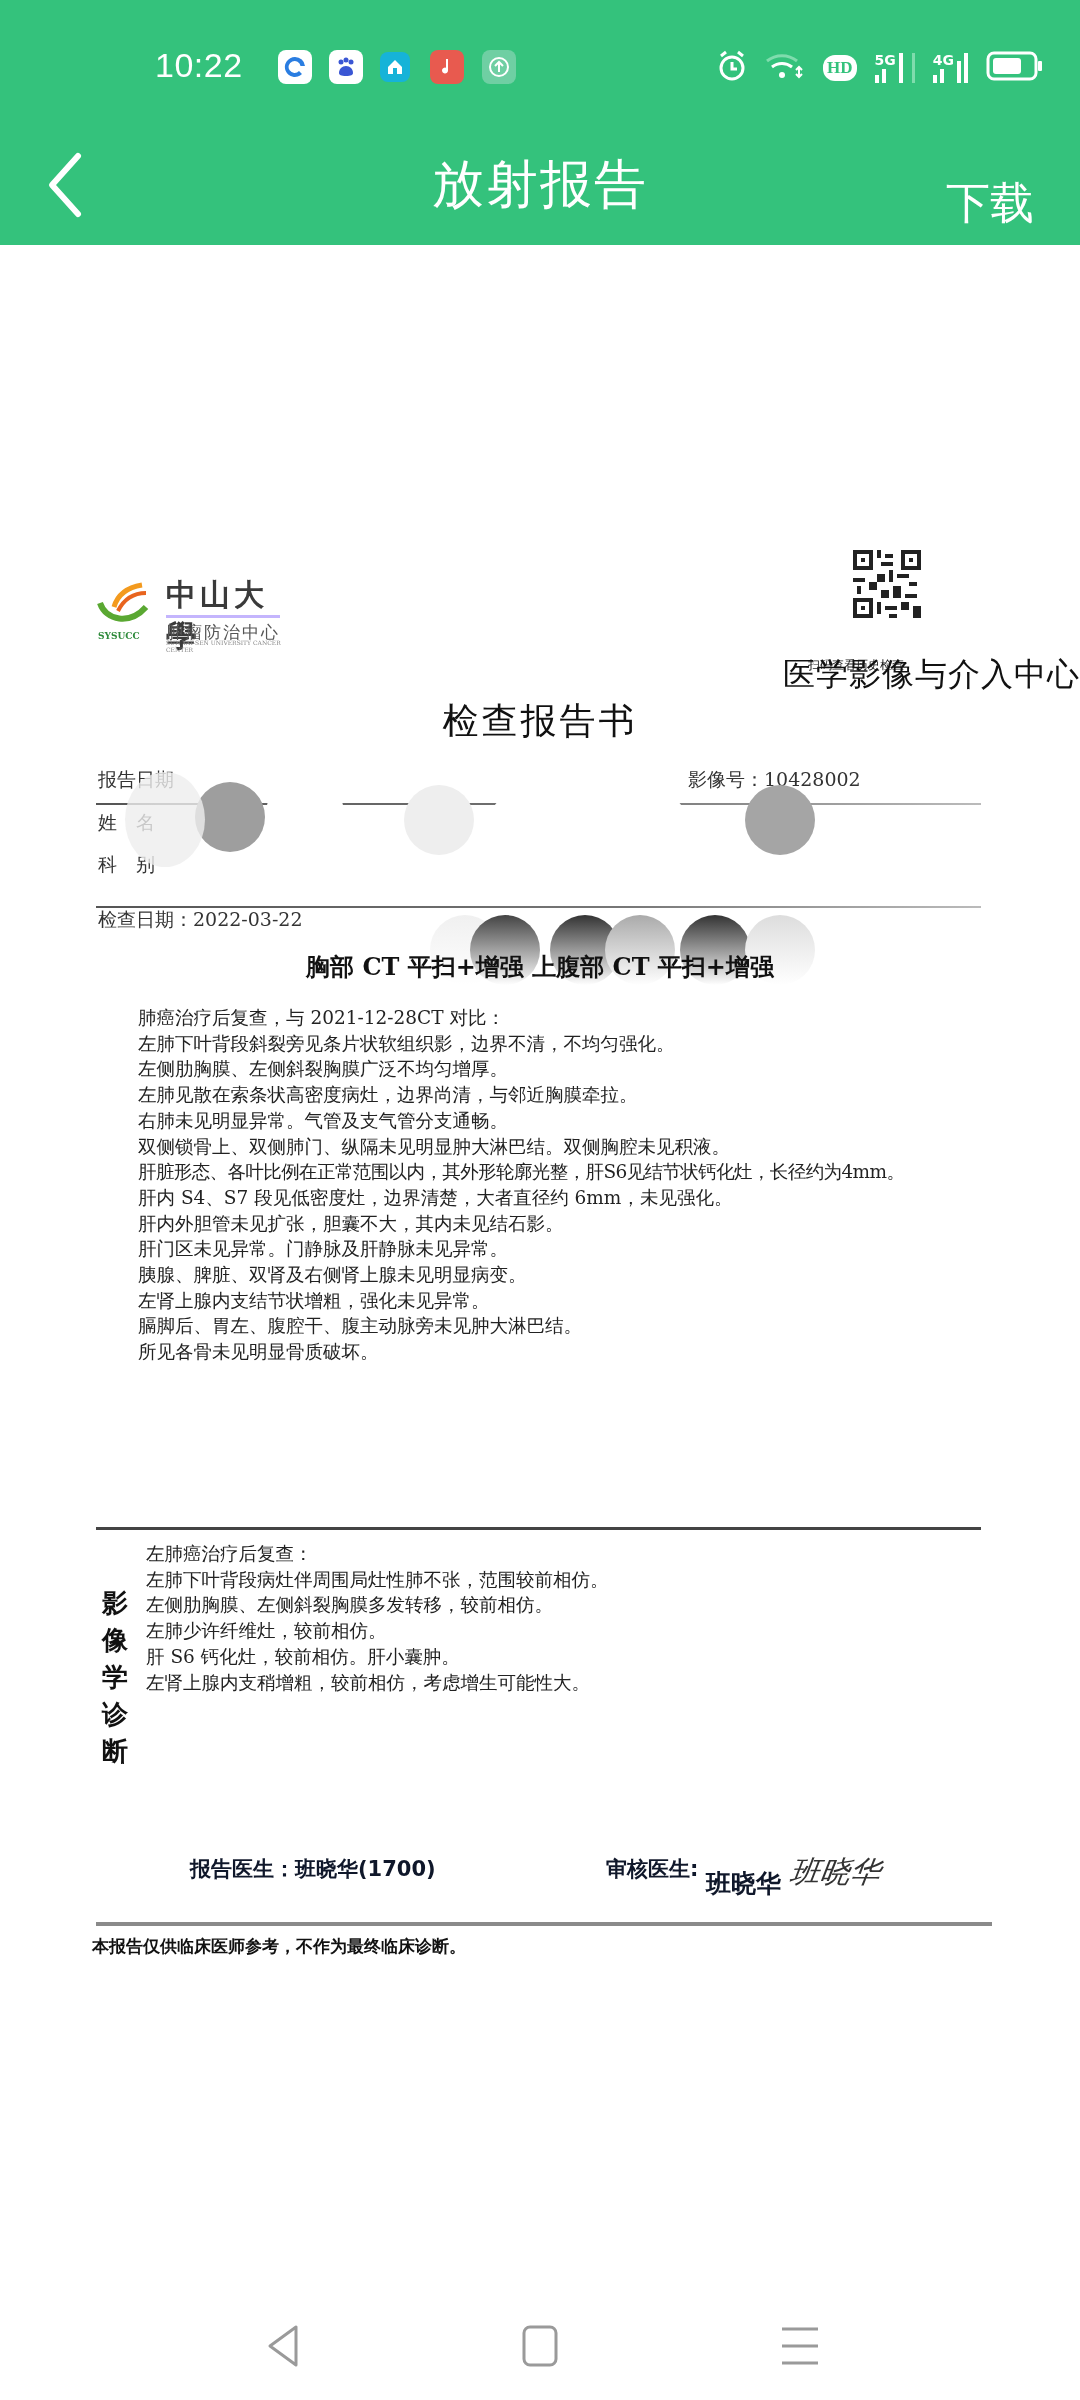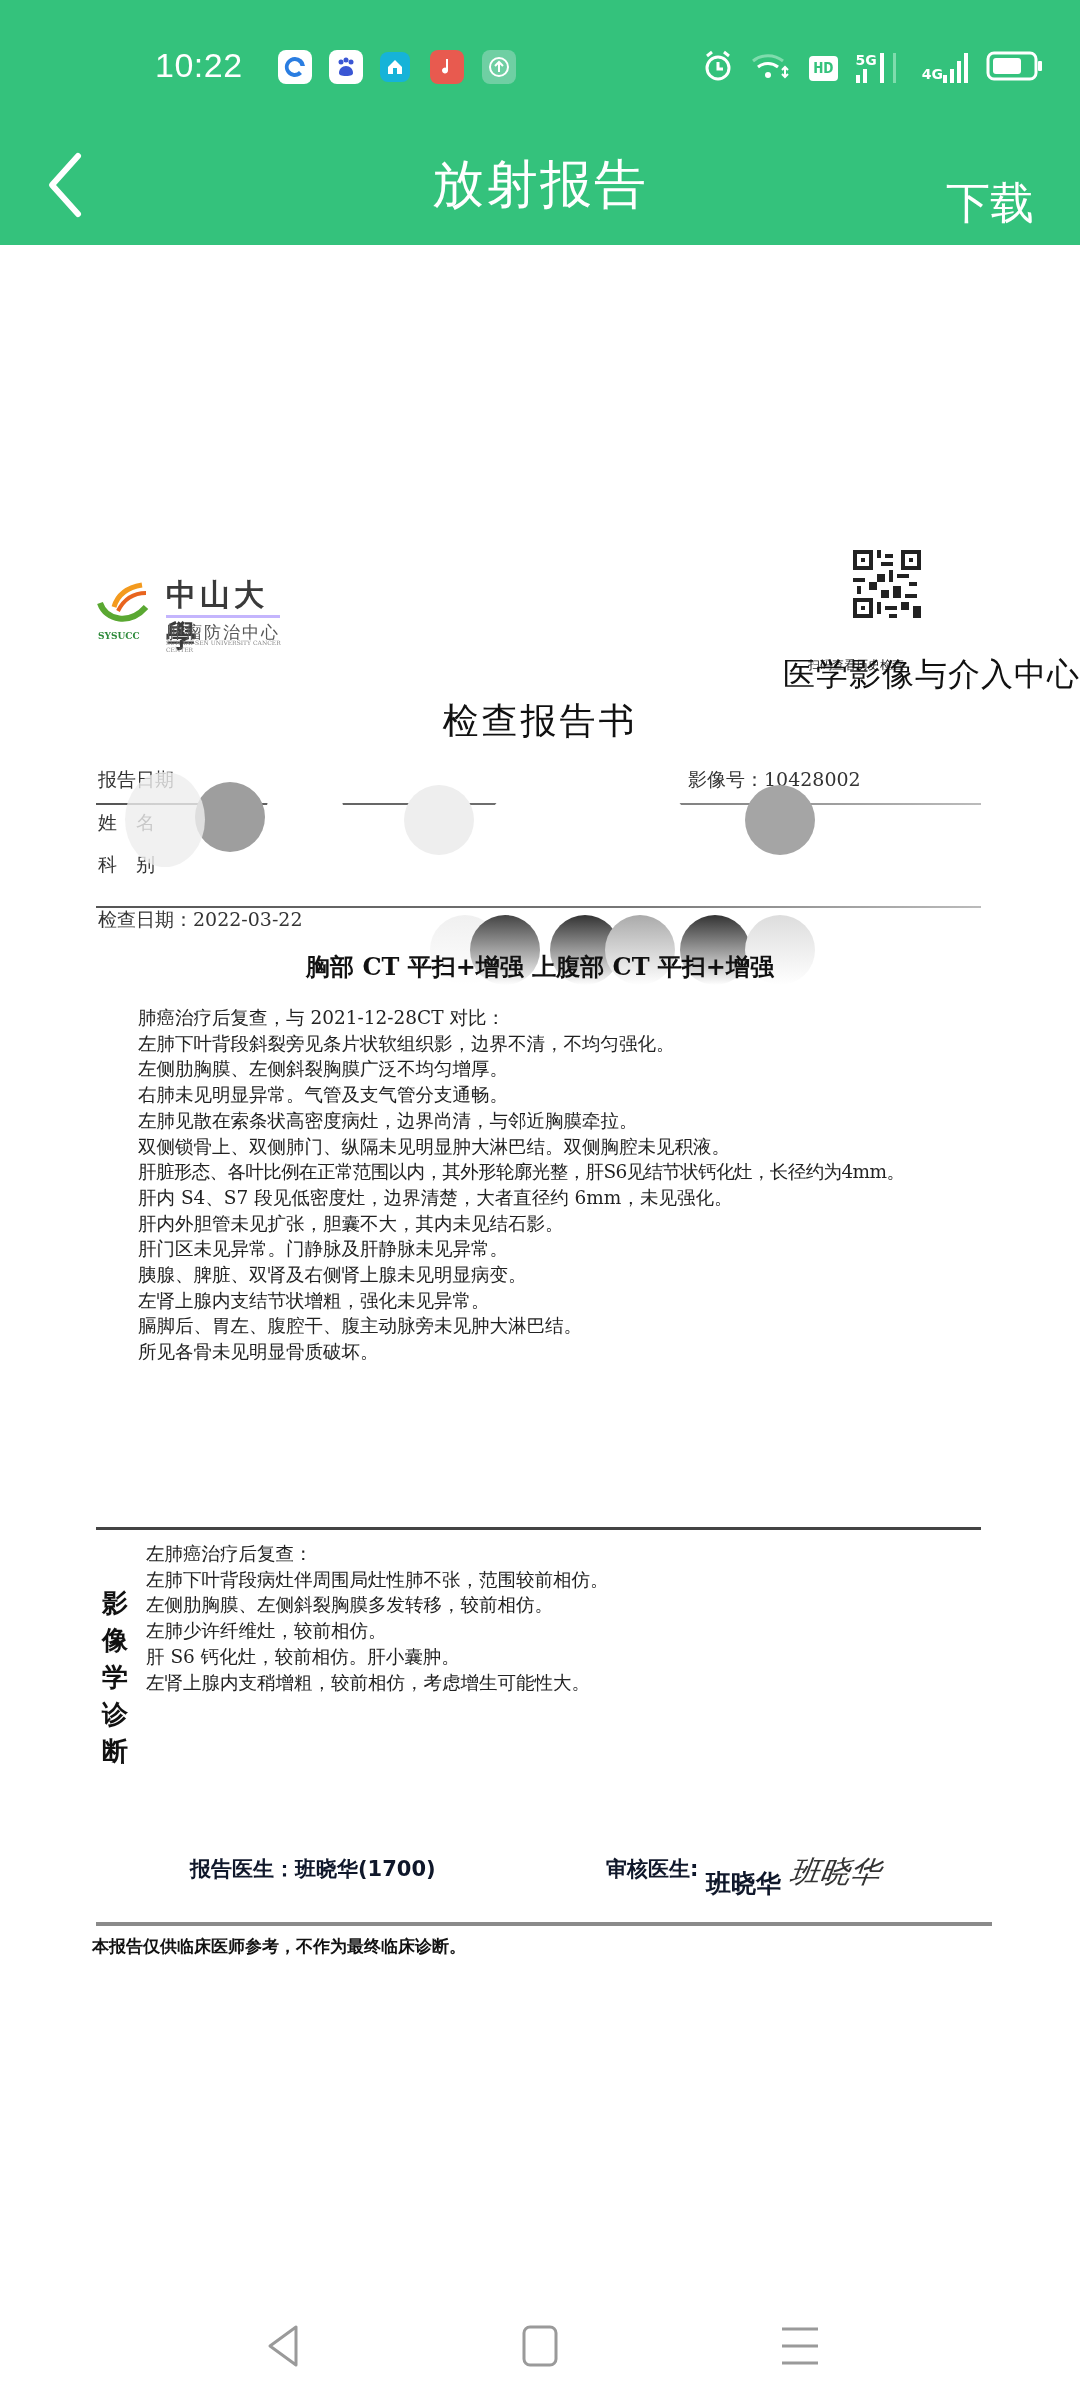--- a/index.html
+++ b/index.html
@@ -101,34 +101,34 @@
           </svg>
       </span>
       <span>
         <svg width="40" height="30" viewBox="0 0 40 30">
             <path d="M2 10a24 24 0 0 1 30 0" stroke="#7fdcad" stroke-width="3" fill="none"></path>
             <path d="M7 16a16 16 0 0 1 20 0" stroke="#fff" stroke-width="3" fill="none"></path>
             <circle cx="17" cy="24" r="3" fill="#fff"></circle>
             <path d="M34 16v10M31 19l3-3 3 3M31 23l3 3 3-3" stroke="#fff" stroke-width="2" fill="none"></path>
           </svg>
       </span>
-      <span style="background:#fff;color:#34c27c;border-radius:4px;padding:3px 4px;font-size:17px;font-weight:bold;font-family:Liberation Mono, monospace;">HD</span>
+      <span style="background:#fff;color:#34c27c;border-radius:12px;padding:3px 4px;font-size:17px;font-weight:bold;font-family:Liberation Serif, serif;">HD</span>
       <span style="display:flex;align-items:flex-end;gap:3px;">
         <span style="display:flex;flex-direction:column;align-items:flex-start;">
           <span class="sig-txt">5G</span>
           <span style="display:flex;align-items:flex-end;gap:3px;margin-top:2px;">
               <i style="width:4px;height:8px;background:#fff;display:block"></i>
               <i style="width:4px;height:14px;background:#fff;display:block"></i>
             </span>
         </span>
         <i style="width:4px;height:30px;background:#fff;display:block"></i>
         <i style="width:3px;height:30px;background:#7fdcad;display:block;margin-left:6px"></i>
       </span>
       <span style="display:flex;align-items:flex-end;gap:3px;">
-        <span style="display:flex;flex-direction:row;align-items:flex-start;margin-left:8px;">
+        <span style="display:flex;flex-direction:column;align-items:flex-start;">
           <span class="sig-txt">4G</span>
           <span style="display:flex;align-items:flex-end;gap:3px;margin-top:2px;">
               <i style="width:4px;height:8px;background:#fff;display:block"></i>
               <i style="width:4px;height:14px;background:#fff;display:block"></i>
             </span>
         </span>
         <i style="width:4px;height:22px;background:#fff;display:block"></i>
         <i style="width:4px;height:30px;background:#fff;display:block"></i>
       </span>
       <span>
@@ -223,22 +223,22 @@
     <div class="mask" style="left:680px;top:670px;width:70px;height:70px;background:linear-gradient(#333,#fff);"></div>
     <div class="mask" style="left:745px;top:670px;width:70px;height:70px;background:linear-gradient(#ddd,#fff);"></div>
   </div>
 
   <div class="exam-title">胸部 CT 平扫+增强  上腹部 CT 平扫+增强</div>
 
   <div class="findings">
     <div>肺癌治疗后复查，与 2021-12-28CT 对比：</div>
     <div>左肺下叶背段斜裂旁见条片状软组织影，边界不清，不均匀强化。</div>
     <div>左侧肋胸膜、左侧斜裂胸膜广泛不均匀增厚。</div>
+    <div>左肺见散在索条状高密度病灶，边界尚清，与邻近胸膜牵拉。</div>
     <div>右肺未见明显异常。气管及支气管分支通畅。</div>
-    <div>左肺见散在索条状高密度病灶，边界尚清，与邻近胸膜牵拉。</div>
     <div>双侧锁骨上、双侧肺门、纵隔未见明显肿大淋巴结。双侧胸腔未见积液。</div>
     <div style="letter-spacing:-0.6px;">肝脏形态、各叶比例在正常范围以内，其外形轮廓光整，肝S6见结节状钙化灶，长径约为4mm。</div>
     <div>肝内 S4、S7 段见低密度灶，边界清楚，大者直径约 6mm，未见强化。</div>
     <div>肝内外胆管未见扩张，胆囊不大，其内未见结石影。</div>
     <div>肝门区未见异常。门静脉及肝静脉未见异常。</div>
     <div>胰腺、脾脏、双肾及右侧肾上腺未见明显病变。</div>
     <div>左肾上腺内支结节状增粗，强化未见异常。</div>
     <div>膈脚后、胃左、腹腔干、腹主动脉旁未见肿大淋巴结。</div>
     <div>所见各骨未见明显骨质破坏。</div>
   </div>

